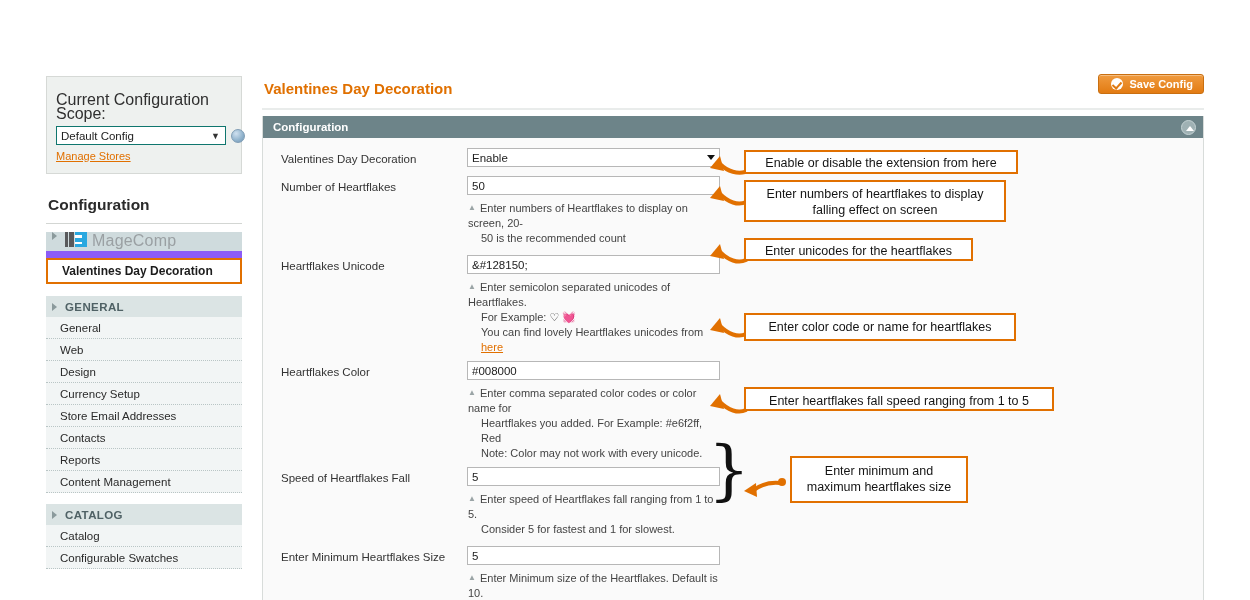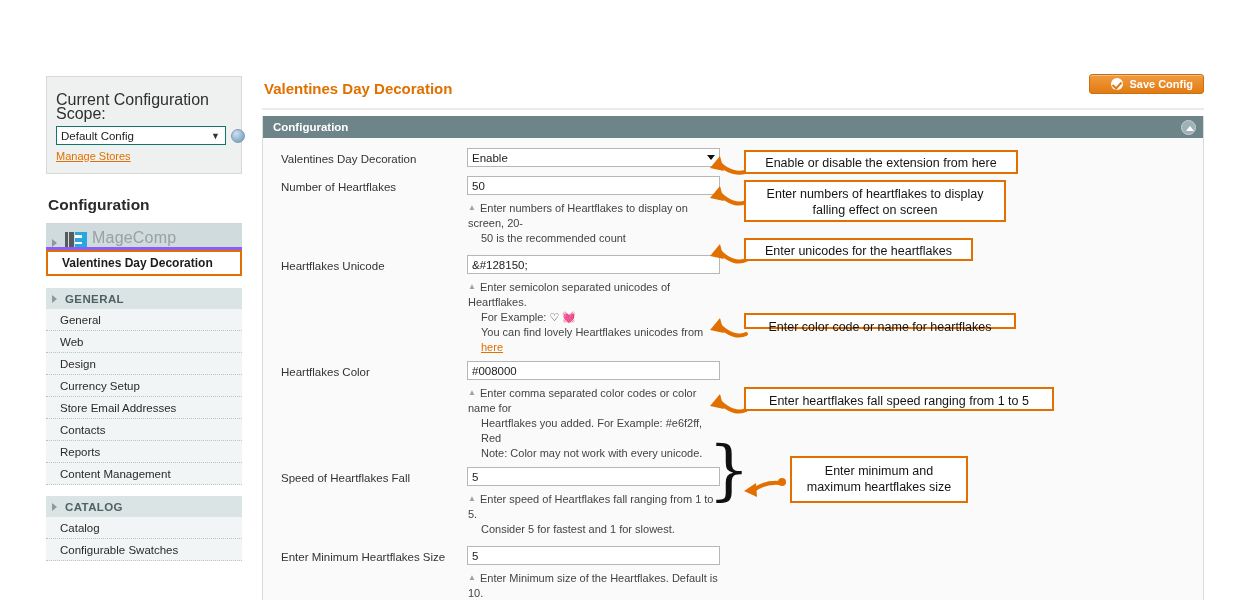--- a/index.html
+++ b/index.html
@@ -62,23 +62,24 @@
     font-size: 15.5px;
     font-weight: bold;
     color: #2b2b2b;
     border-bottom: 1px solid #d3d6d3;
   }
 
   .magecomp-row {
     position: relative;
     background: #cfdbdd;
     height: 26px;
-    display: flex; align-items: flex-end;
+    display: flex; align-items: flex-start;
     padding-left: 6px;
-    border-bottom: 3px solid #8b5cf6;
+    border-bottom: 7px solid #8b5cf6;
+    margin-top: 8px;
   }
   .tri {
     width: 0; height: 0;
     border-left: 5px solid #8b9a9c;
     border-top: 4px solid transparent;
     border-bottom: 4px solid transparent;
     margin-right: 8px;
     flex: 0 0 auto;
   }
   .mc-logo { display: flex; align-items: center; gap: 1px; margin-right: 5px; }
@@ -141,21 +142,21 @@
   }
   .save-btn {
     position: absolute; right: 0px; top: 0px;
     height: 20px;
     background: linear-gradient(#f09b3f, #e27b12);
     border: 1px solid #c96f10;
     border-radius: 3px;
     color: #fff;
     font-size: 11px; font-weight: bold;
     display: flex; align-items: center;
-    padding: 0 10px 0 21px;
+    padding: 0 10px 0 12px;
     cursor: pointer;
     box-shadow: inset 0 1px 0 rgba(255,255,255,.35);
   }
   .check-icon {
     width: 12px; height: 12px; border-radius: 50%;
     background: #fff;
     margin-right: 6px;
     position: relative;
     flex: 0 0 auto;
   }
@@ -477,20 +478,20 @@
 
   <div class="brace" style="left:708px; top:437px;">}</div>
 
   <div class="callout" style="left:744px; top:150px; width:274px; height:24px; line-height:16px;">Enable or disable the extension from here</div>
 
   <div class="callout" style="left:744px; top:180px; width:262px; height:42px; padding-top:4px;">Enter numbers of heartflakes to display
 falling effect on screen</div>
 
   <div class="callout" style="left:744px; top:238px; width:229px; height:23px; line-height:17px;">Enter unicodes for the heartflakes</div>
 
-  <div class="callout" style="left:744px; top:313px; width:272px; height:16px; line-height:18px;">Enter color code or name for heartflakes</div>
+  <div class="callout" style="left:744px; top:313px; width:272px; height:28px; line-height:18px;">Enter color code or name for heartflakes</div>
 
   <div class="callout" style="left:744px; top:387px; width:310px; height:24px; line-height:18px;">Enter heartflakes fall speed ranging from 1 to 5</div>
 
   <div class="callout" style="left:774px; top:456px; width:178px; height:47px; padding-top:5px;margin-left:16px;">Enter minimum and
 maximum heartflakes size</div>
 
 </div>
 
 </body></html>

